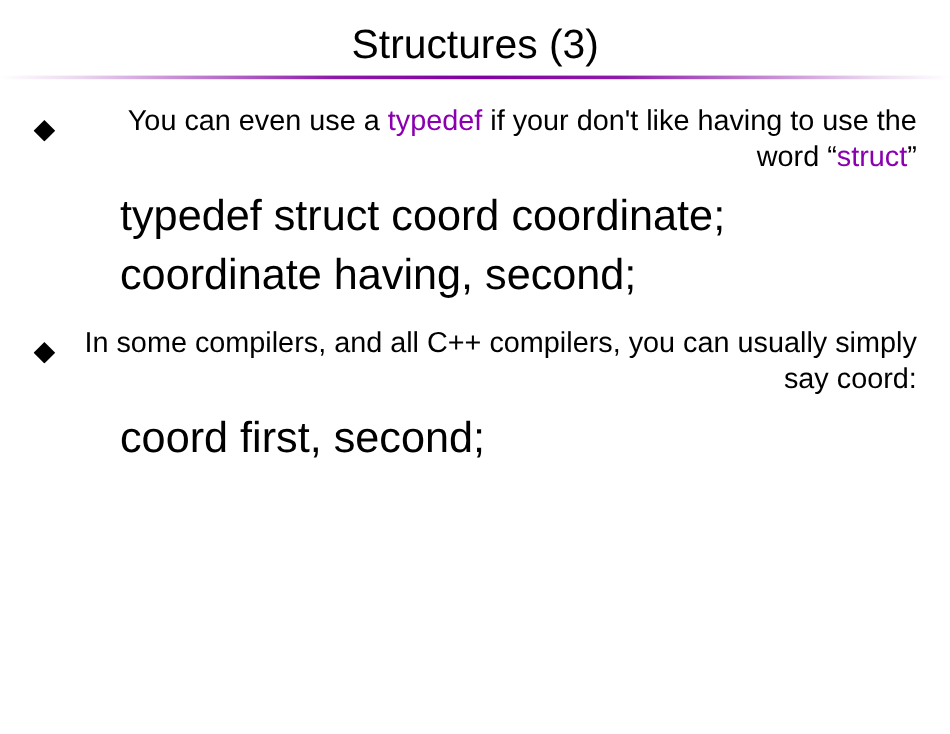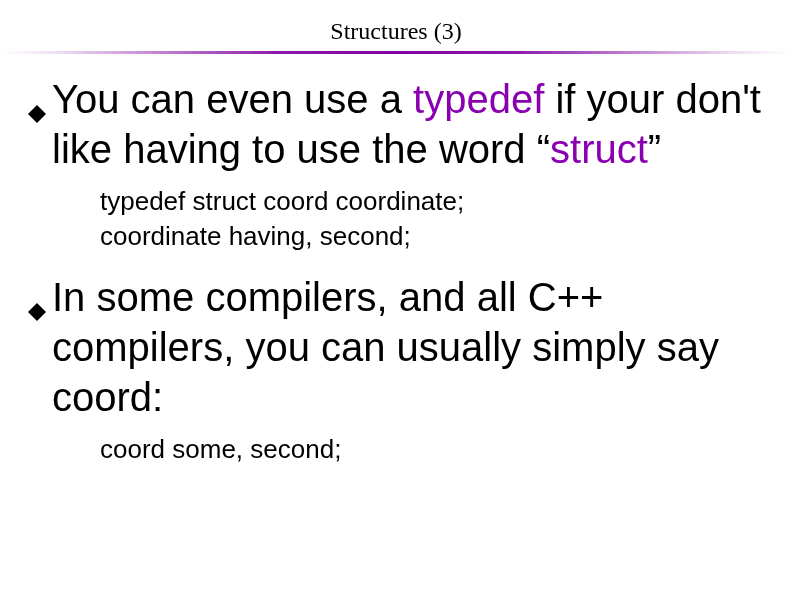--- a/index.html
+++ b/index.html
@@ -11,22 +11,22 @@
     color: #000000;
     position: relative;
     overflow: hidden;
   }
   .title-area {
     text-align: center;
     padding-top: 18px;
     padding-bottom: 8px;
   }
   .title {
-    font-family: Liberation Serif, serif;
-    font-size: 24px;
+    font-family: Liberation Sans, sans-serif;
+    font-size: 34px;
     font-weight: normal;
   }
   .divider {
     width: 100%;
     height: 3px;
     margin-top: 6px;
     background: linear-gradient(to right,
       rgba(128,0,160,0) 0%,
       rgba(128,0,160,0.15) 8%,
       rgba(128,0,160,0.9) 35%,
@@ -35,44 +35,45 @@
       rgba(128,0,160,0.15) 92%,
       rgba(128,0,160,0) 100%);
   }
   .content {
     padding: 12px 28px 0 28px;
   }
   .bullet-block {
     margin-bottom: 8px;
   }
   .bullet-line {
-    font-size: 40px;
+    font-size: 24px;
     line-height: 1.25;
     display: flex;
     align-items: flex-start;
+    text-align: right;
   }
   .bullet-icon {
     display: inline-block;
     flex: 0 0 auto;
     margin-right: 6px;
     margin-top: 10px;
   }
   .bullet-text {
     flex: 1 1 auto;
   }
   .accent {
     color: #8a00b0;
   }
   .sub-lines {
     padding-left: 72px;
     margin-top: 10px;
     margin-bottom: 18px;
   }
   .sub-line {
-    font-size: 26px;
+    font-size: 36px;
     line-height: 1.35;
   }
 </style>
 </head>
 <body>
 
 <div class="title-area">
   <div class="title">Structures (3)</div>
   <div class="divider"></div>
 </div>
@@ -91,16 +92,16 @@
       </div>
     </div>
     <div class="bullet-block">
       <div class="bullet-line">
         <span class="bullet-icon"><svg width="18" height="18" viewBox="0 0 18 18">
             <polygon points="9,0 18,9 9,18 0,9" fill="#000"></polygon>
           </svg></span>
         <span class="bullet-text"><span>In some compilers, and all C++ compilers, you can usually simply say coord:</span></span>
       </div>
       <div class="sub-lines">
-        <div class="sub-line">coord some, second;</div>
+        <div class="sub-line">coord first, second;</div>
       </div>
     </div>
   </div>
 
 </body></html>

